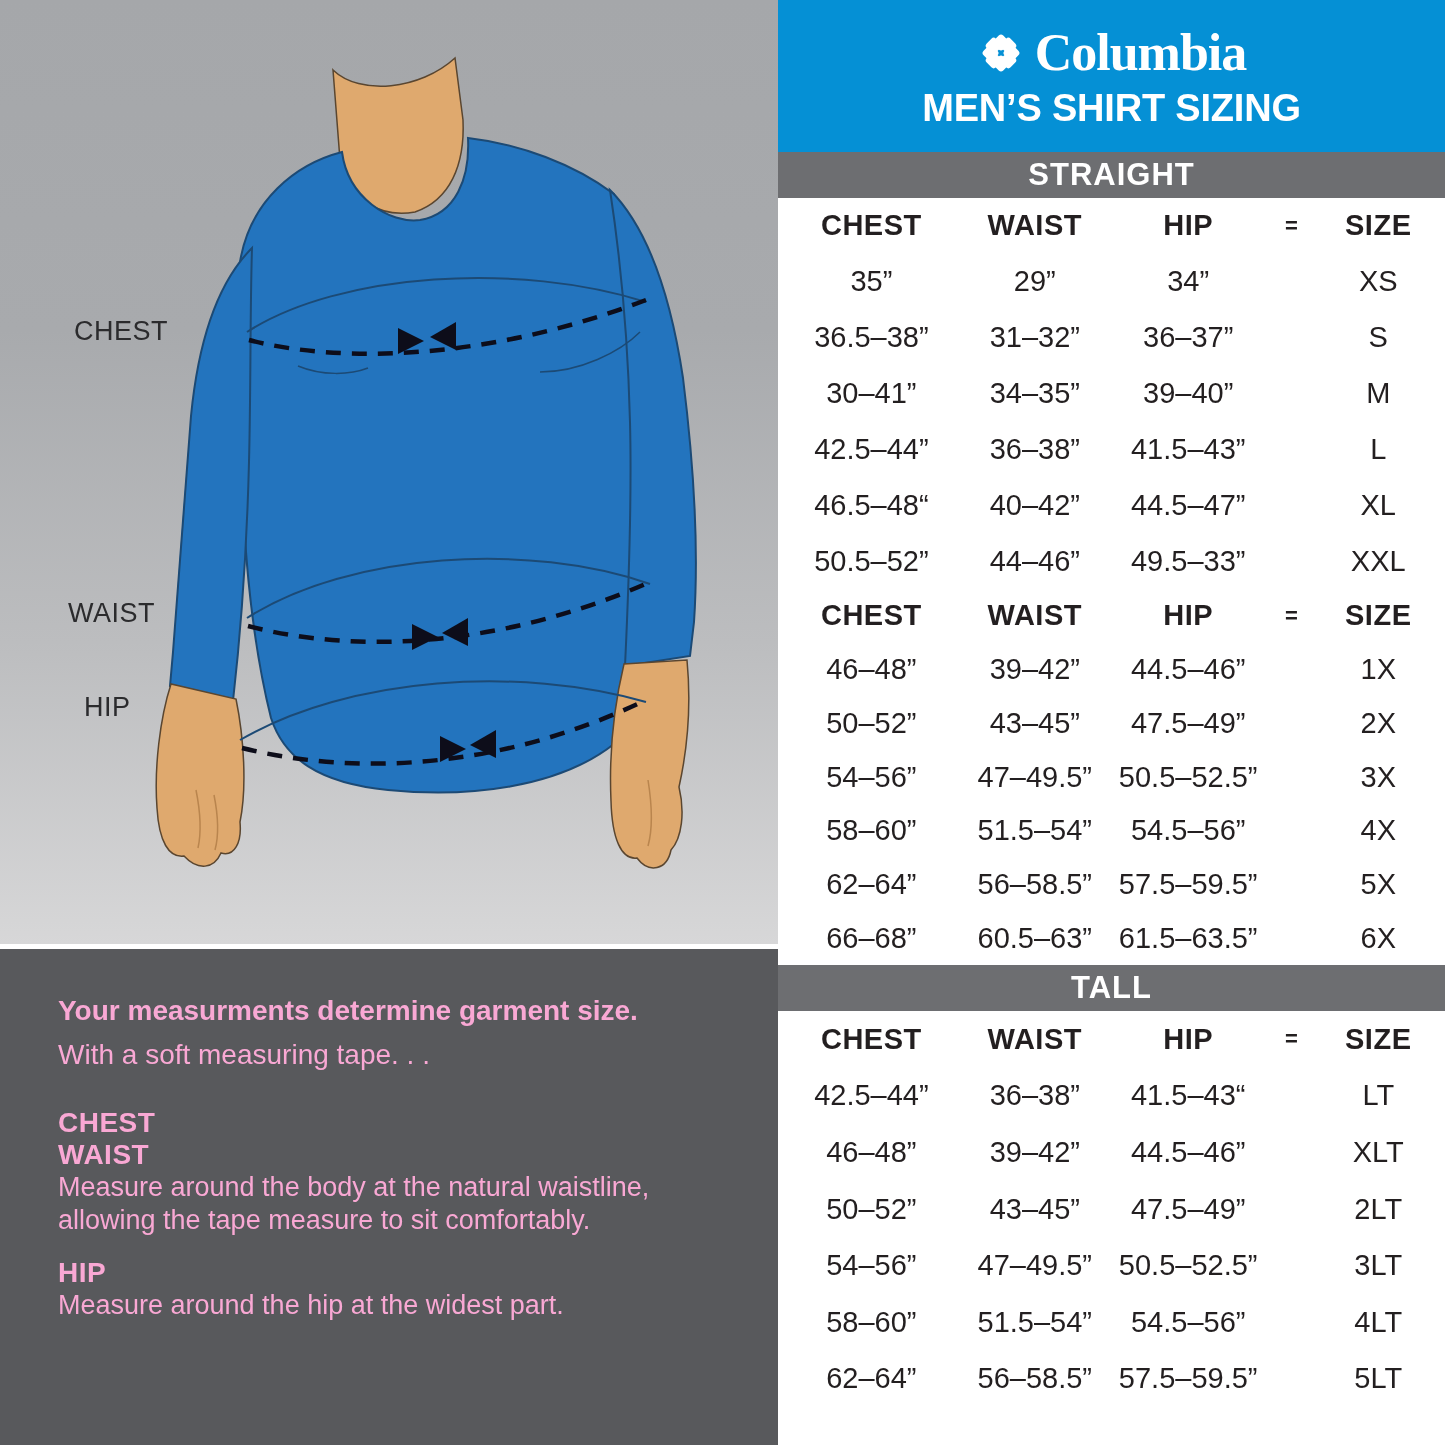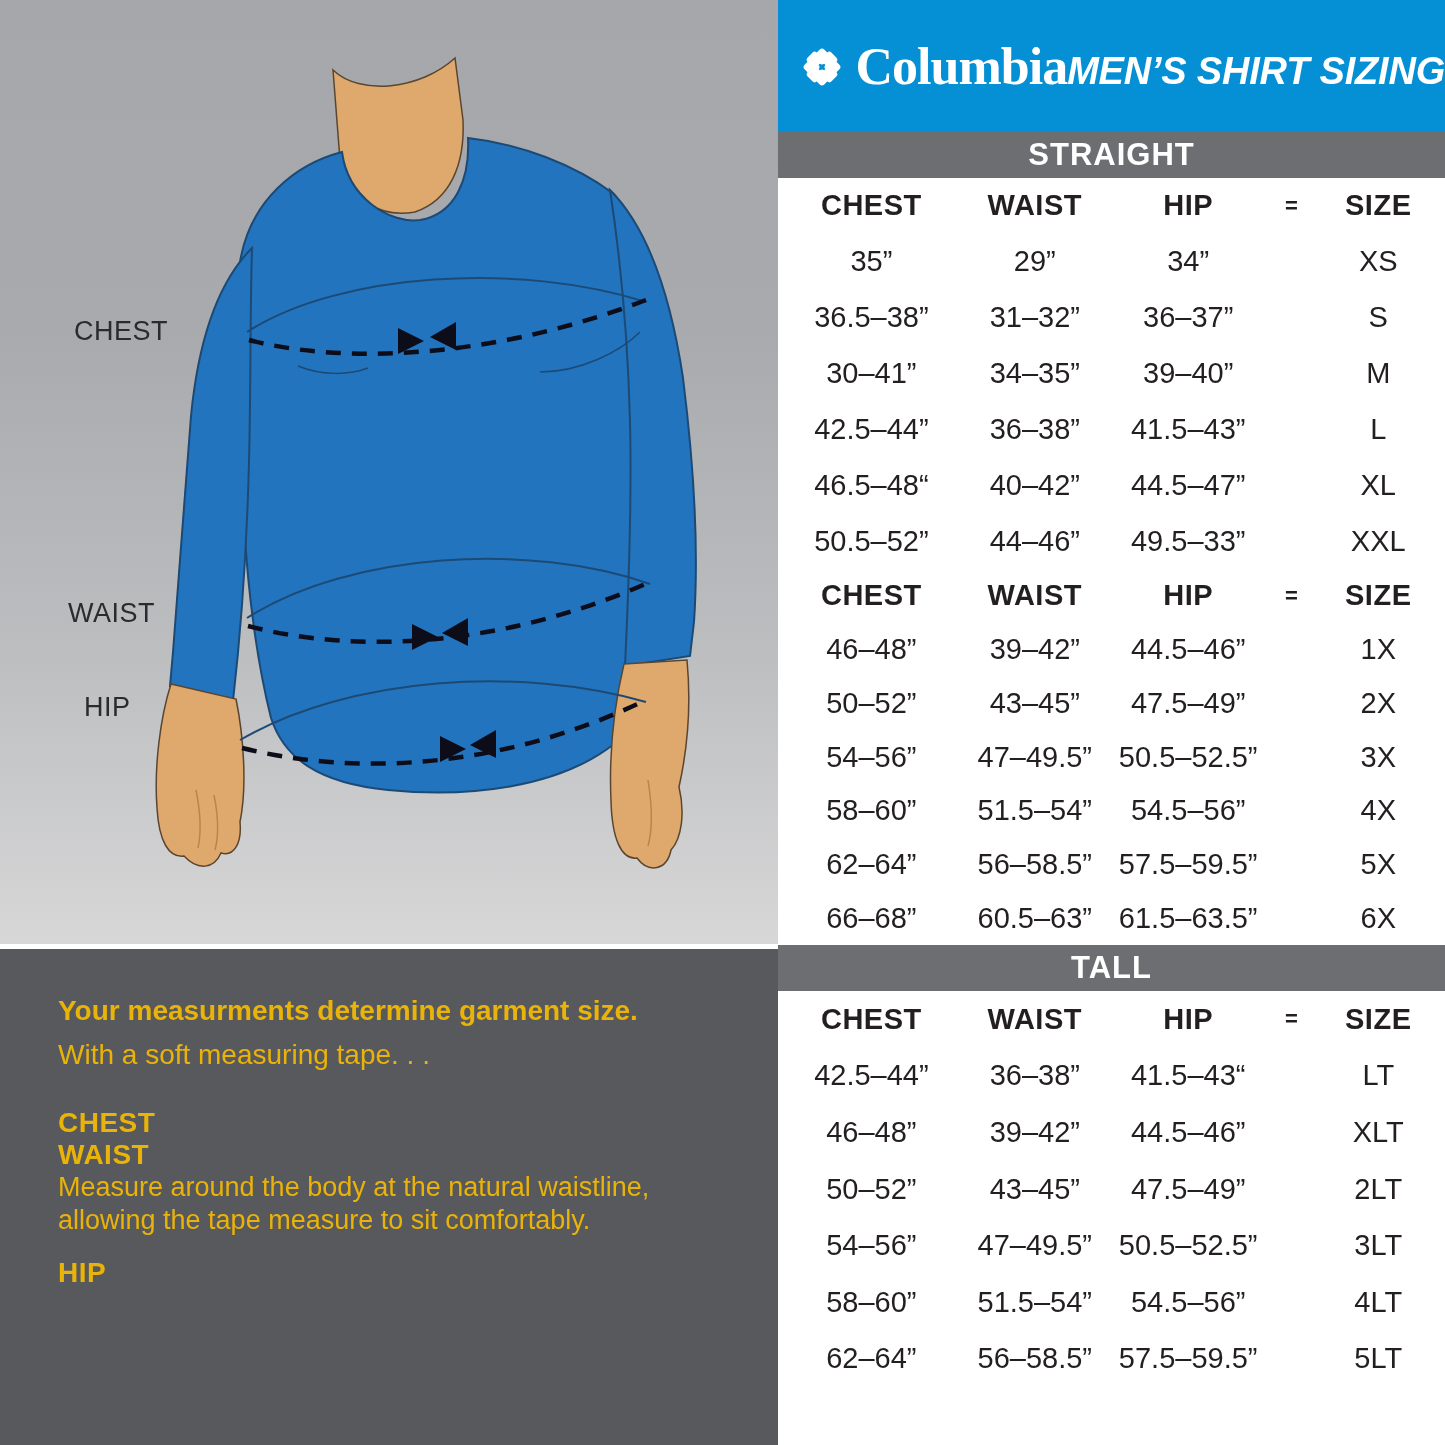--- a/index.html
+++ b/index.html
@@ -25,40 +25,40 @@
   .figure-area svg{position:absolute;left:0;top:0;}
   .fig-label{
     position:absolute;font-size:27px;color:#2b2b2d;letter-spacing:.5px;
   }
   .fig-label.chest{left:74px;top:316px;}
   .fig-label.waist{left:68px;top:598px;}
   .fig-label.hip{left:84px;top:692px;}
   .divider-strip{width:778px;height:5px;background:#fff;}
   .measure-info{
     width:778px;height:496px;background:var(--panel-dark);
-    color:#eab308;padding:46px 40px 16px 58px;
+    color:#f9a8d4;padding:46px 40px 16px 58px;
   }
   .measure-info h2{font-size:28px;font-weight:bold;margin:0 0 12px 0;}
   .measure-info .intro{font-size:28px;margin:0 0 36px 0;}
   .measure-info h3{font-size:28px;font-weight:bold;margin:0;letter-spacing:.5px;}
   .measure-info p.desc{font-size:27px;line-height:1.22;margin:0 0 20px 0;max-width:668px;}
   
   .right-panel{position:absolute;left:778px;top:0;width:667px;height:1445px;background:#fff;}
   .brand-header{
-    width:100%;height:132px;background:var(--brand-blue);
-    display:flex;flex-direction:row;align-items:center;justify-content:flex-end;
+    width:100%;height:152px;background:var(--brand-blue);
+    display:flex;flex-direction:column;align-items:center;justify-content:center;
     color:#fff;
   }
   .logo-row{display:flex;align-items:center;gap:10px;margin-top:2px;}
   .wordmark{
     font-family:"Liberation Serif",serif;font-weight:bold;font-size:52px;
     letter-spacing:-1px;line-height:1;
   }
   .panel-title{
-    font-size:38px;font-weight:bold;letter-spacing:-.2px;margin-top:10px;line-height:1;font-style:italic;
+    font-size:38px;font-weight:bold;letter-spacing:-.2px;margin-top:10px;line-height:1;
   }
   .section-bar{
     width:100%;height:46px;background:var(--bar-gray);color:#fff;
     display:flex;align-items:center;justify-content:center;
     font-size:31px;font-weight:bold;letter-spacing:1px;
   }
   .size-table{display:flex;flex-direction:column;width:100%;}
   .size-table.h-straight{height:391px;}
   .size-table.h-big{height:376px;}
   .size-table.h-tall{height:396px;}
@@ -122,20 +122,21 @@
   <div class="measure-info">
     <h2>Your measurments determine garment size.</h2>
     <p class="intro">With a soft measuring tape. . .</p>
 
     <h3>CHEST</h3>
 
     <h3>WAIST</h3>
     <p class="desc">Measure around the body at the natural waistline, allowing the tape measure to sit comfortably.</p>
 
     <h3>HIP</h3>
+    <p class="desc">Measure around the hip at the widest part.</p>
   </div>
 </div>
 
 <div class="right-panel">
 
   <div class="brand-header">
     <div class="logo-row">
       <svg width="48" height="48" viewBox="0 0 24 24">
         <g transform="rotate(45 12 12)" fill="#ffffff">
           <rect x="8.75" y="3.55" width="6.5" height="6.5" rx="1.6"></rect>

